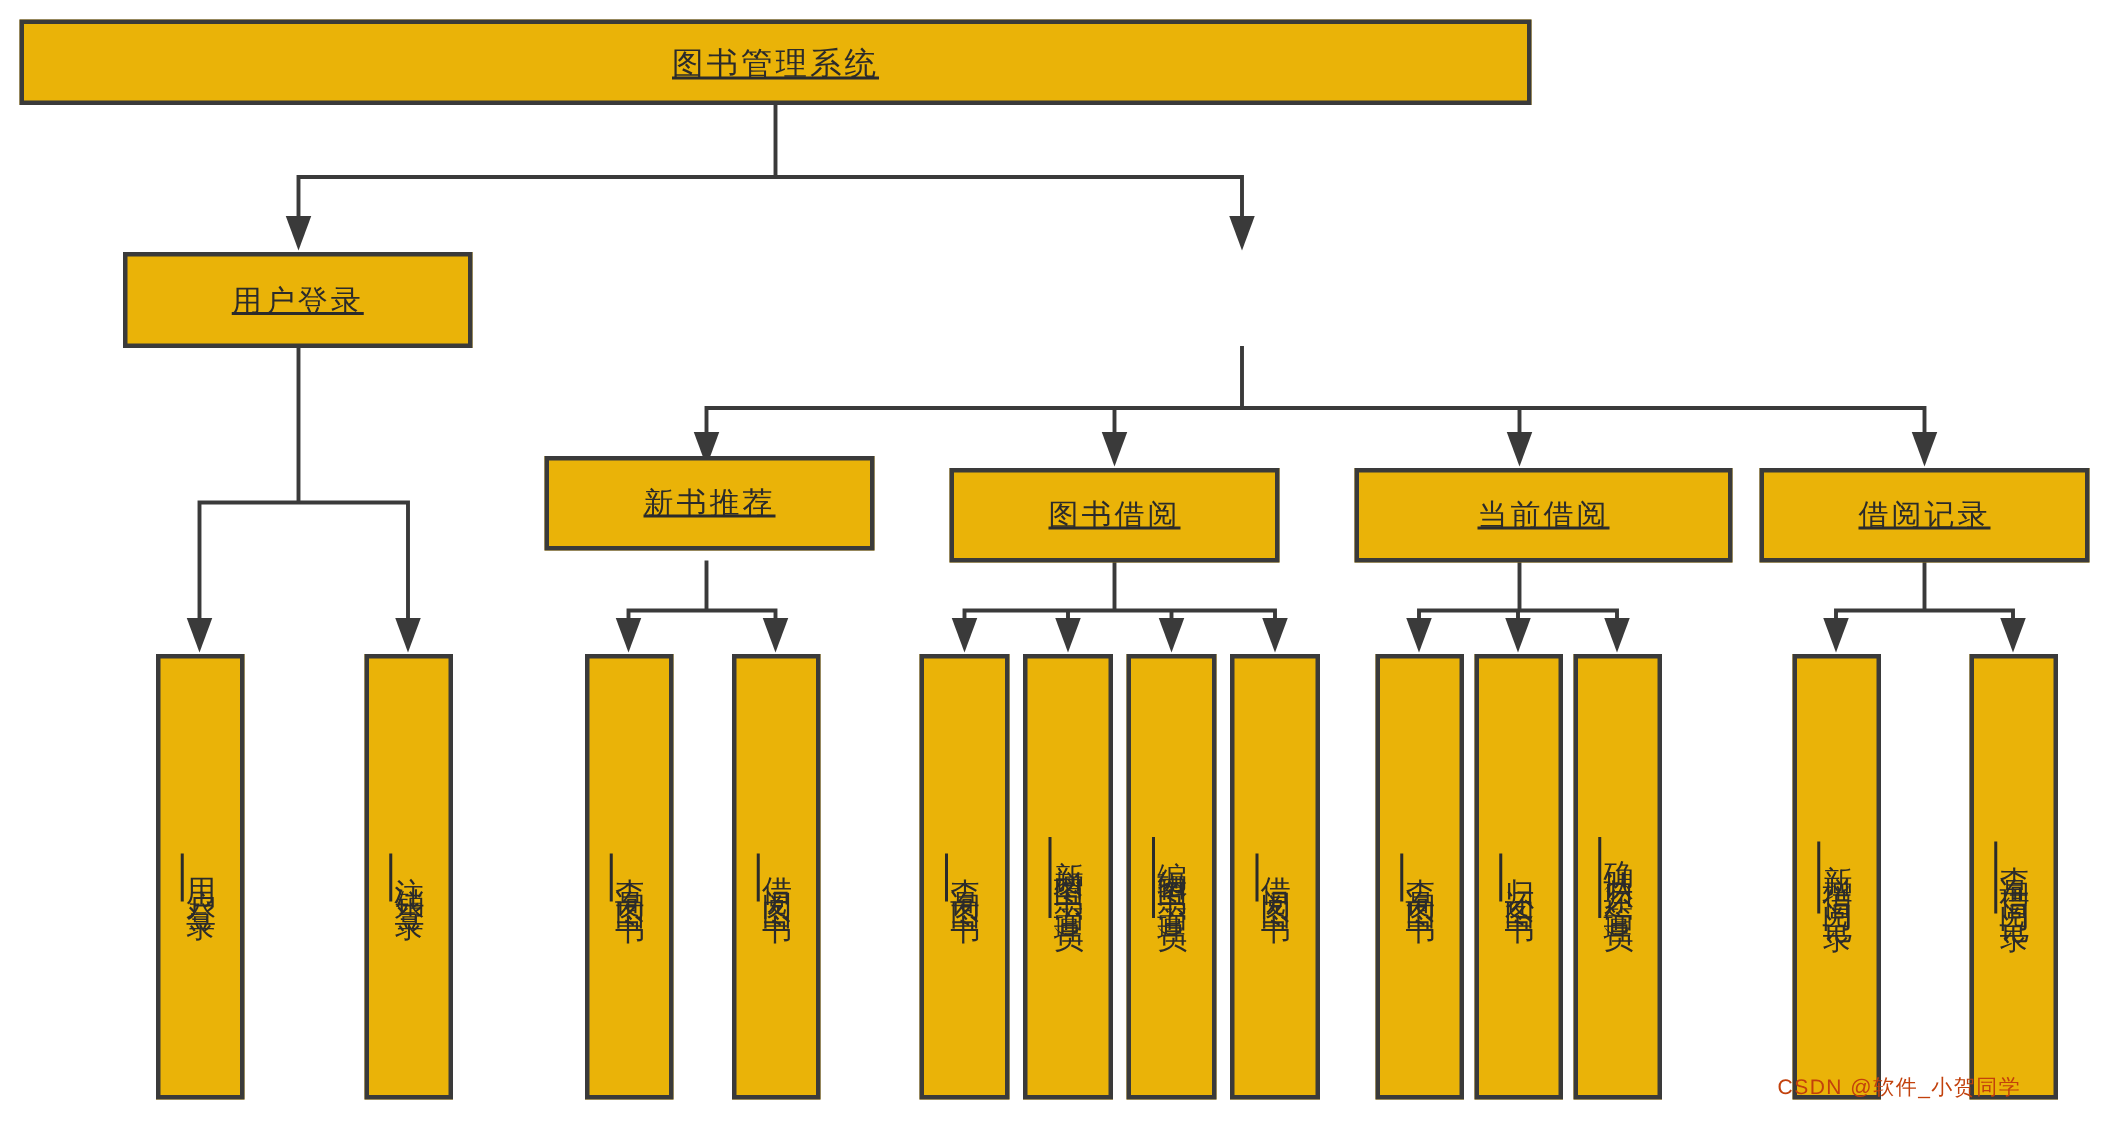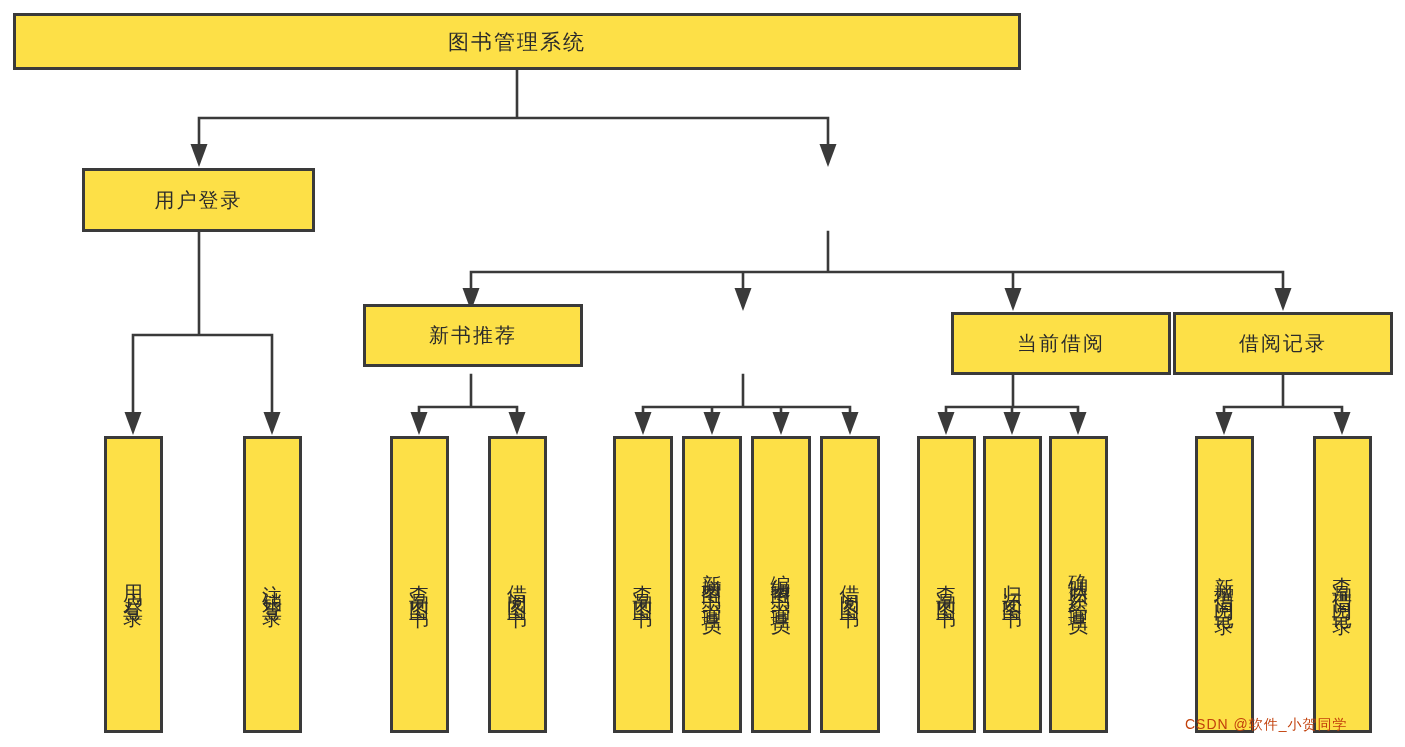--- a/index.html
+++ b/index.html
@@ -2,23 +2,23 @@
 <html><head>
 <meta charset="utf-8">
 <style>
   html,body{margin:0;padding:0;background:#ffffff;}
   .canvas{
     position:relative;width:1405px;height:747px;background:#ffffff;
     font-family:"Liberation Sans", sans-serif;overflow:hidden;
   }
   .connectors{position:absolute;left:0;top:0;z-index:1;}
   .node{
-    position:absolute;box-sizing:border-box;background:#fde047;
+    position:absolute;box-sizing:border-box;background:#eab308;
     border:3px solid #3a3a3a;color:#2b2b2b;z-index:2;
-    display:flex;align-items:center;justify-content:center;
+    display:flex;align-items:center;justify-content:center;text-decoration:underline;
   }
   .node.h{font-size:20px;letter-spacing:2px;white-space:nowrap;}
   .node.root{font-size:21px;}
   .node.v span{
     writing-mode:vertical-rl;text-orientation:mixed;
     font-size:20px;letter-spacing:8px;line-height:1;
   }
   .node.v.long span{letter-spacing:6px;}
   .watermark{
     position:absolute;z-index:3;color:#c2410c;font-size:14px;
@@ -74,21 +74,24 @@
     <span>图书管理系统</span>
   </div>
 
   <div class="node h" style="left:82px;top:168px;width:233px;height:64px;">
     <span>用户登录</span>
   </div>
 
   <div class="node h" style="left:363px;top:304px;width:220px;height:63px;">
     <span>新书推荐</span>
   </div>
-  <div class="node h" style="left:951px;top:312px;width:220px;height:63px;">
+  <div class="node h" style="left:633px;top:312px;width:220px;height:63px;">
+    <span>图书借阅</span>
+  </div>
+  <div class="node h" style="left:903px;top:312px;width:252px;height:63px;">
     <span>当前借阅</span>
   </div>
   <div class="node h" style="left:1173px;top:312px;width:220px;height:63px;">
     <span>借阅记录</span>
   </div>
 
   <div class="node v" style="left:104px;top:436px;width:59px;height:297px;">
     <span>用户登录</span>
   </div>
   <div class="node v" style="left:243px;top:436px;width:59px;height:297px;">

